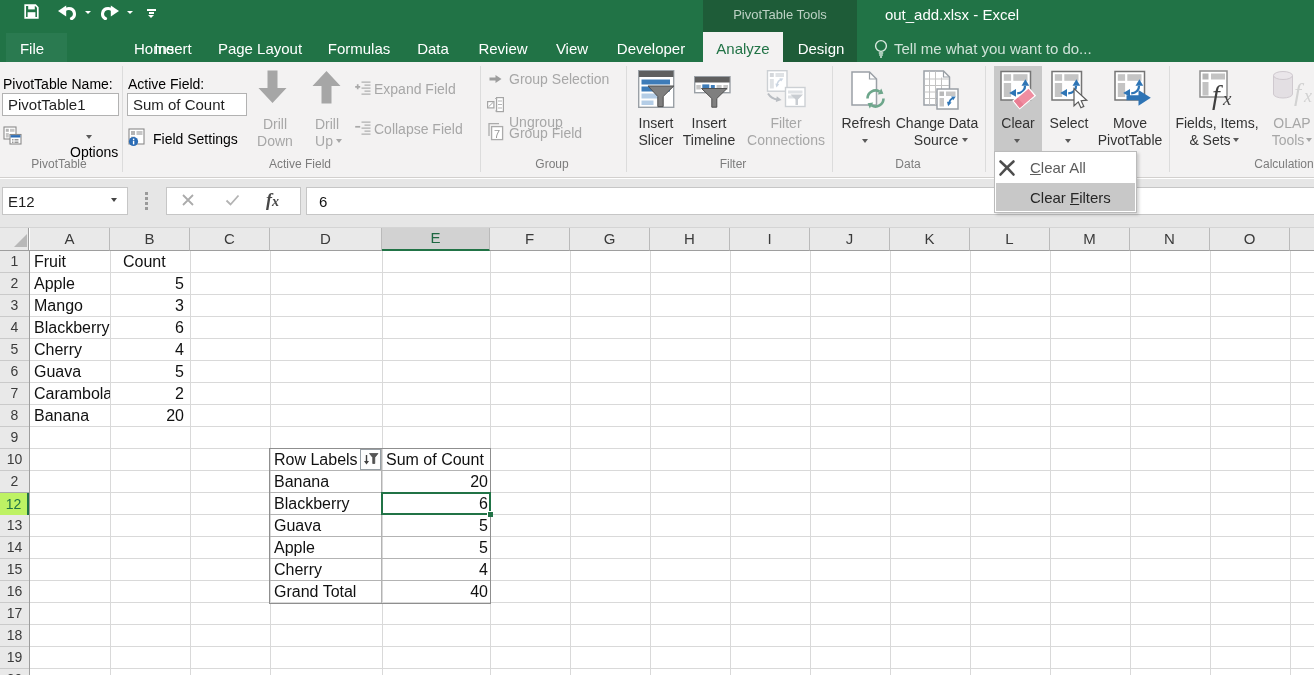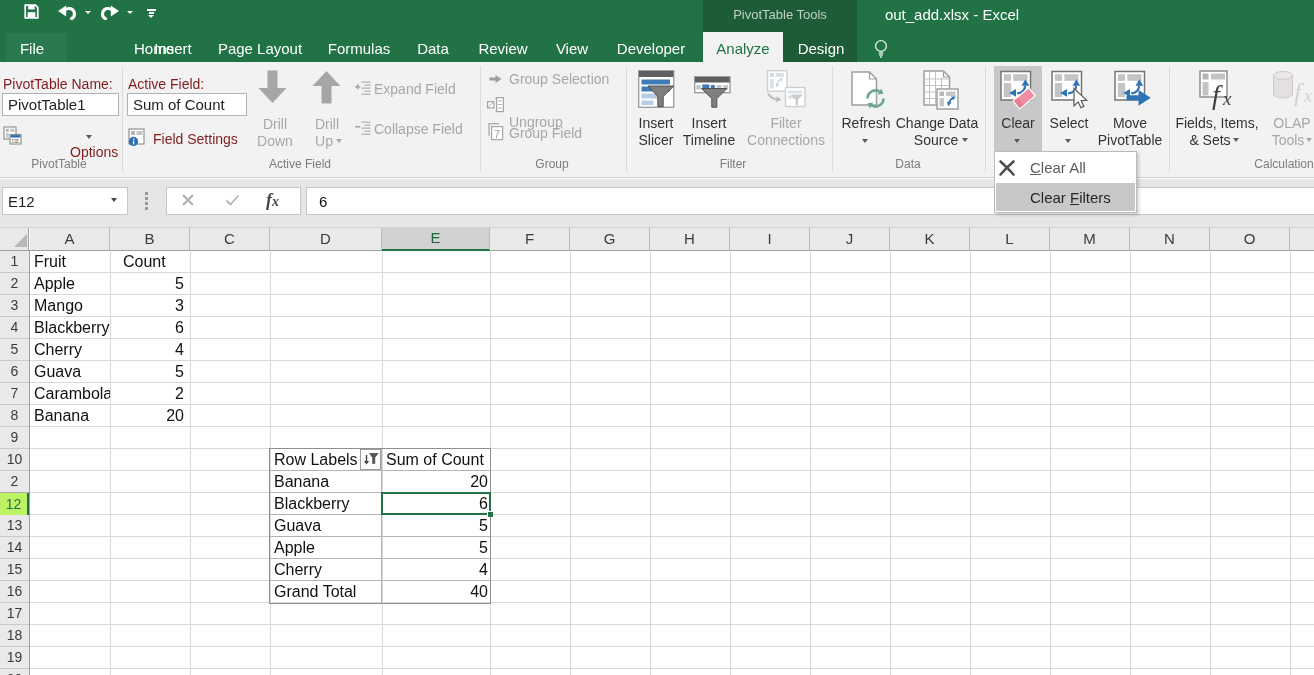--- a/index.html
+++ b/index.html
@@ -13,21 +13,21 @@
 #ctxband { left:703px; top:0; width:154px; height:62px; background:#1e5c38; }
 #activetab { left:703px; top:32px; width:80px; height:30px; background:#f3f2f2; }
 .tabtxt { position:absolute; top:40px; height:18px; line-height:18px; font-size:15px; color:#fff; white-space:nowrap; transform:translateX(-50%); }
 #pvtools { position:absolute; top:7px; left:780px; transform:translateX(-50%); font-size:13px; color:#bdd2c5; }
 #doctitle { position:absolute; top:6px; left:952px; transform:translateX(-50%); font-size:15px; color:#fff; }
 
 
 #ribbon { left:0; top:62px; width:1314px; height:116px; background:#f3f2f2; border-bottom:1px solid #d2d0ce; }
 .sep { position:absolute; top:66px; width:1px; height:106px; background:#dcdcdc; }
 .grplabel { position:absolute; top:157px; height:14px; line-height:14px; font-size:12px; color:#7c7c7c; transform:translateX(-50%); white-space:nowrap; }
-.rlbl { position:absolute; font-size:14px; color:#7f1d1d; white-space:nowrap; }
+.rlbl { position:absolute; font-size:14px; color:#000000; white-space:nowrap; }
 .rlbl2 { position:absolute; font-size:14px; color:#333; white-space:nowrap; transform:translateX(-50%); }
 .dis { color:#a7a7a7; }
 .tbox { position:absolute; background:#fff; border:1px solid #b2b2b2; font-size:15px; color:#1f1f1f; padding-left:5px; line-height:21px; }
 .darr { position:absolute; width:0; height:0; border-left:3.5px solid transparent; border-right:3.5px solid transparent; border-top:4px solid #5a5a5a; }
 
 
 #fbar { left:0; top:179px; width:1314px; height:49px; background:#e6e6e6; }
 .wbox { position:absolute; background:#fff; border:1px solid #c6c6c6; }
 
 
@@ -75,20 +75,21 @@
 <div class="tabtxt" style="left:118px;margin-left:36px;">Home</div>
 <div class="tabtxt" style="left:173px;">Insert</div>
 <div class="tabtxt" style="left:260px;">Page Layout</div>
 <div class="tabtxt" style="left:359px;">Formulas</div>
 <div class="tabtxt" style="left:433px;">Data</div>
 <div class="tabtxt" style="left:503px;">Review</div>
 <div class="tabtxt" style="left:572px;">View</div>
 <div class="tabtxt" style="left:651px;">Developer</div>
 <div class="tabtxt" style="left:743px;color:#217346;">Analyze</div>
 <div class="tabtxt" style="left:821px;">Design</div>
+<div class="tabtxt" style="left:894px;color:#cfe2d8;transform:none;">Tell me what you want to do...</div>
 
 <div class="abs" id="ribbon"></div>
 <div class="sep" style="left:122px;"></div>
 <div class="sep" style="left:480px;"></div>
 <div class="sep" style="left:626px;"></div>
 <div class="sep" style="left:832px;"></div>
 <div class="sep" style="left:985px;"></div>
 <div class="sep" style="left:1169px;"></div>
 <div class="grplabel" style="left:59px;">PivotTable</div>
 <div class="grplabel" style="left:300px;">Active Field</div>

